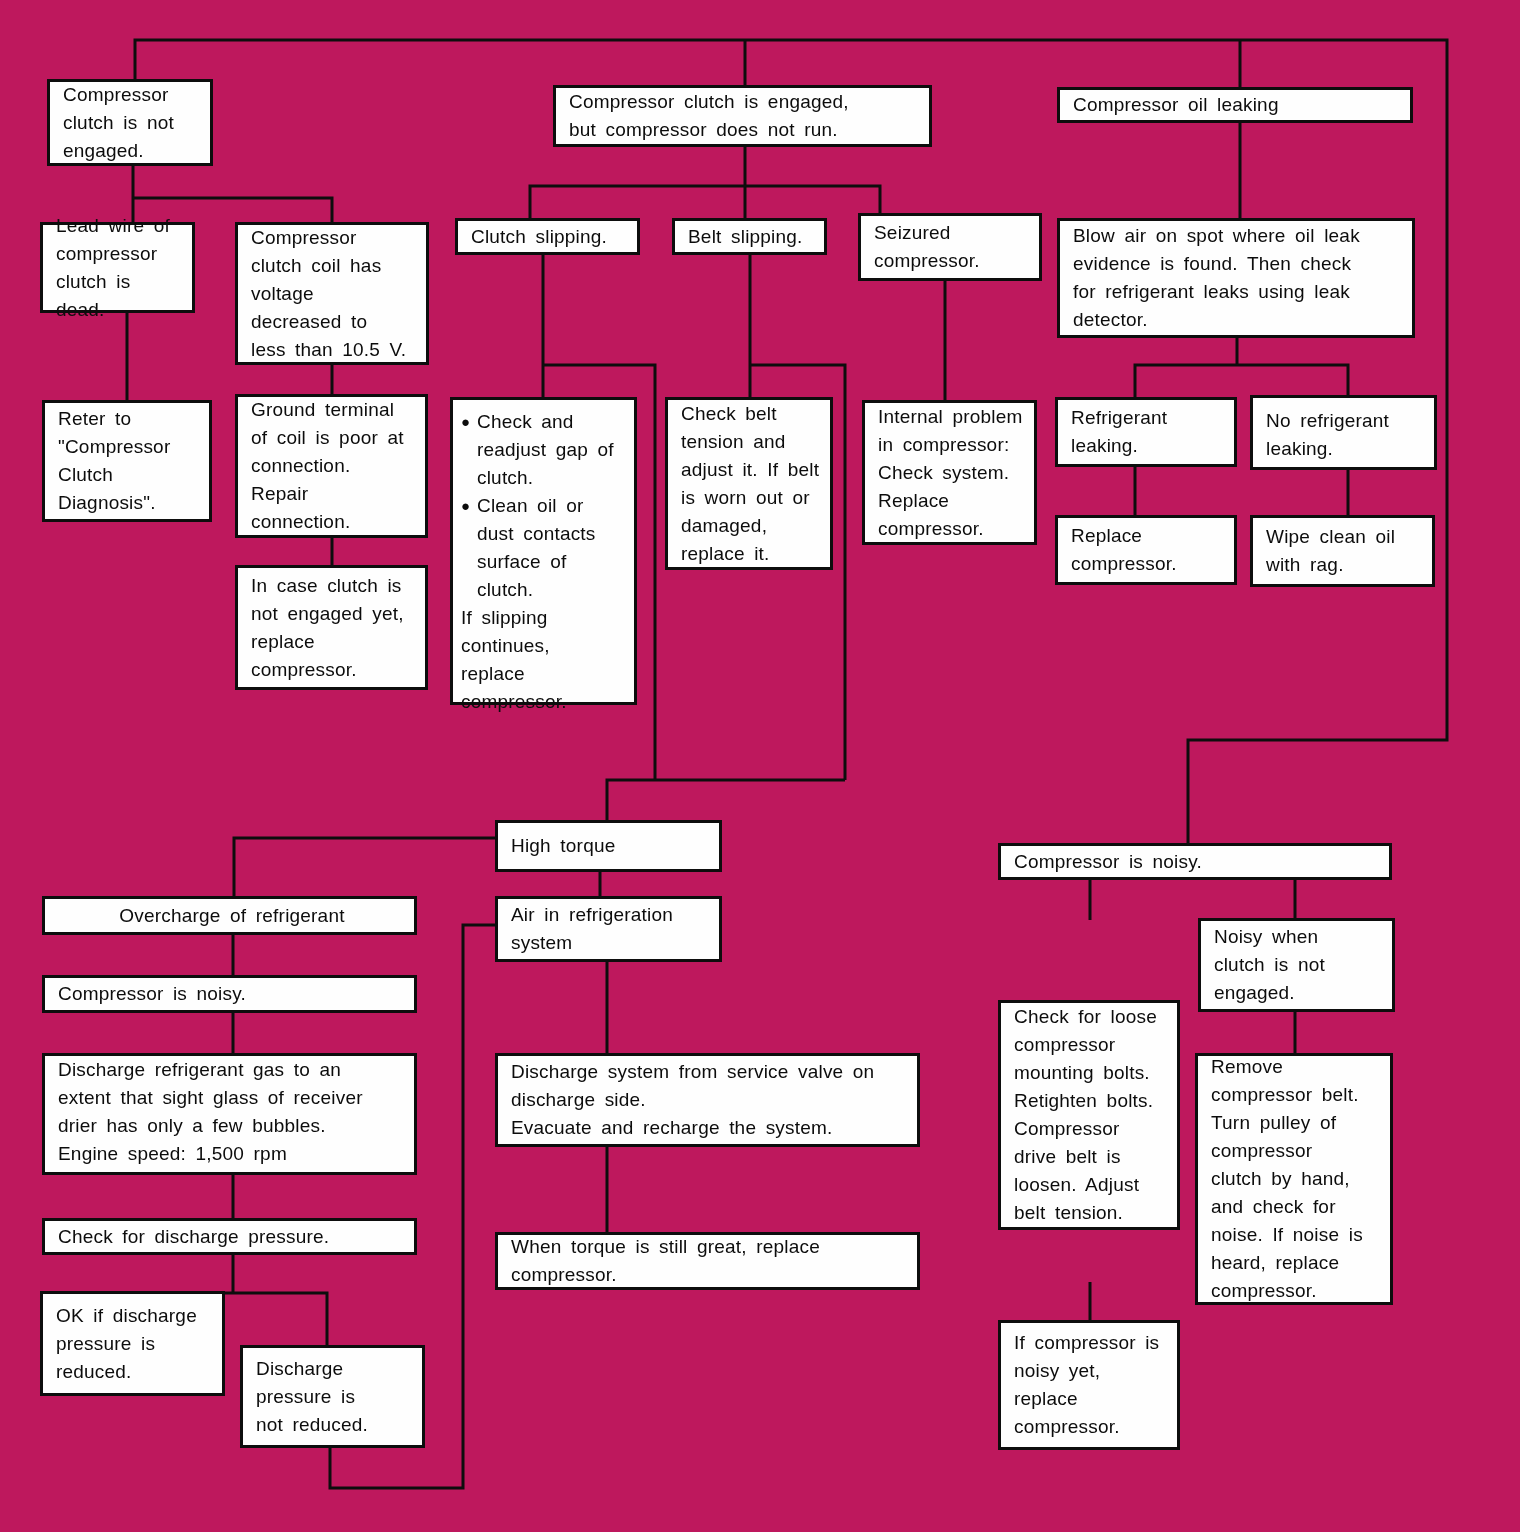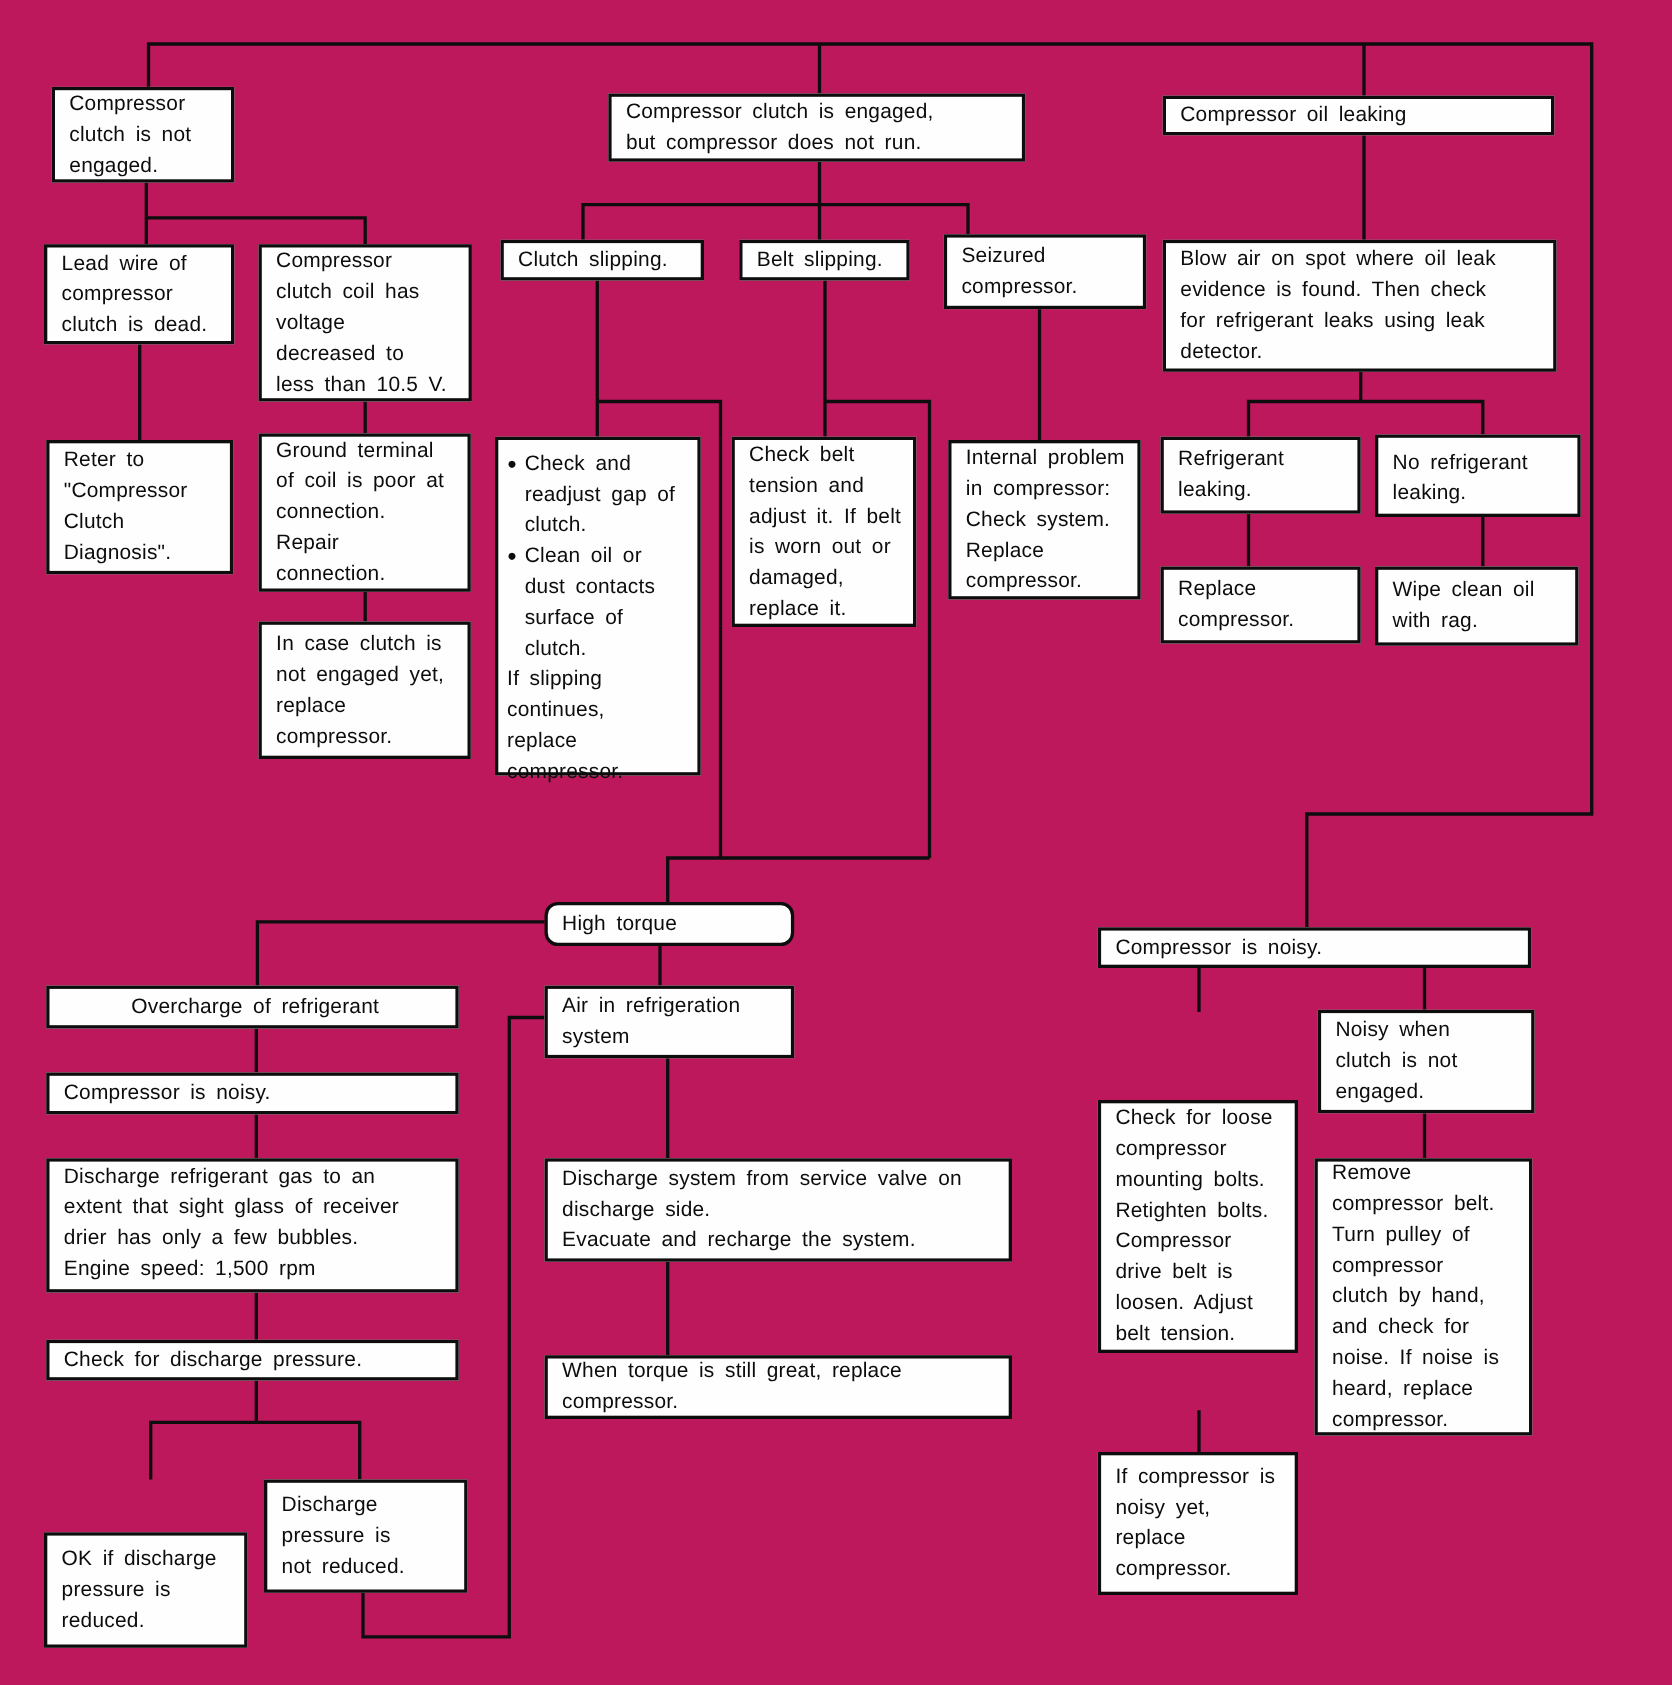--- a/index.html
+++ b/index.html
@@ -82,21 +82,21 @@
       <polyline points="1295,1012 1295,1053"></polyline>
     </g>
   </svg>
 
   <div class="node" style="left:47px;top:79px;width:166px;height:87px;">
     <span class="txt">Compressor
 clutch is not
 engaged.</span>
   </div>
 
-  <div class="node" style="left:40px;top:222px;width:173px;height:91px;">
+  <div class="node" style="left:40px;top:222px;width:155px;height:91px;">
     <span class="txt">Lead wire of
 compressor
 clutch is dead.</span>
   </div>
 
   <div class="node" style="left:235px;top:222px;width:194px;height:143px;">
     <span class="txt">Compressor
 clutch coil has
 voltage
 decreased to
@@ -206,21 +206,21 @@
   <div class="node" style="left:1055px;top:515px;width:182px;height:70px;">
     <span class="txt">Replace
 compressor.</span>
   </div>
 
   <div class="node" style="left:1250px;top:515px;width:185px;height:72px;">
     <span class="txt">Wipe clean oil
 with rag.</span>
   </div>
 
-  <div class="node" style="left:495px;top:820px;width:227px;height:40px;border-radius:12px;">
+  <div class="node" style="left:495px;top:820px;width:227px;height:52px;">
     <span class="txt">High torque</span>
   </div>
 
   <div class="node" style="left:42px;top:896px;width:375px;height:39px;justify-content:center;">
     <span class="txt">Overcharge of refrigerant</span>
   </div>
 
   <div class="node" style="left:42px;top:975px;width:375px;height:38px;">
     <span class="txt">Compressor is noisy.</span>
   </div>
@@ -229,21 +229,21 @@
     <span class="txt">Discharge refrigerant gas to an
 extent that sight glass of receiver
 drier has only a few bubbles.
 Engine speed: 1,500 rpm</span>
   </div>
 
   <div class="node" style="left:42px;top:1218px;width:375px;height:37px;">
     <span class="txt">Check for discharge pressure.</span>
   </div>
 
-  <div class="node" style="left:40px;top:1393px;width:185px;height:105px;">
+  <div class="node" style="left:40px;top:1291px;width:185px;height:105px;">
     <span class="txt">OK if discharge
 pressure is
 reduced.</span>
   </div>
 
   <div class="node" style="left:240px;top:1345px;width:185px;height:103px;">
     <span class="txt">Discharge
 pressure is
 not reduced.</span>
   </div>

